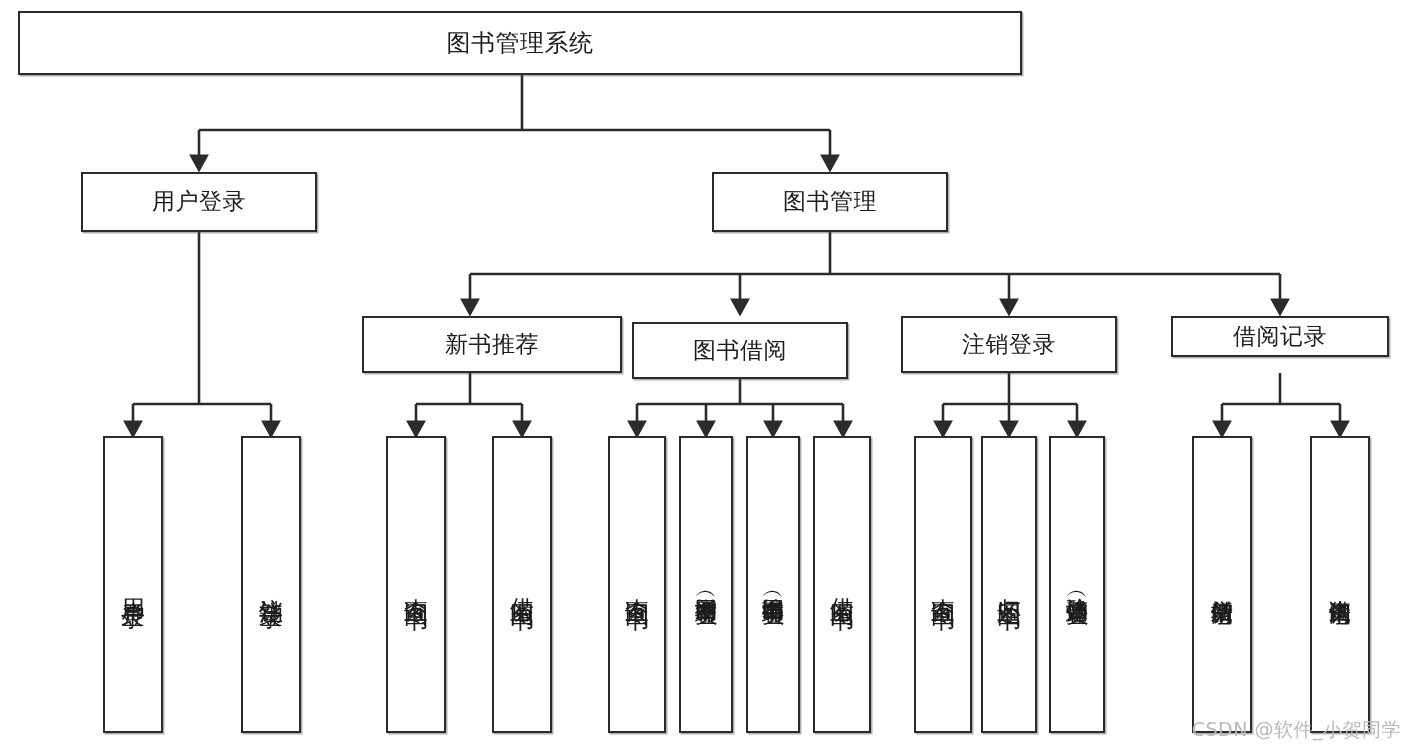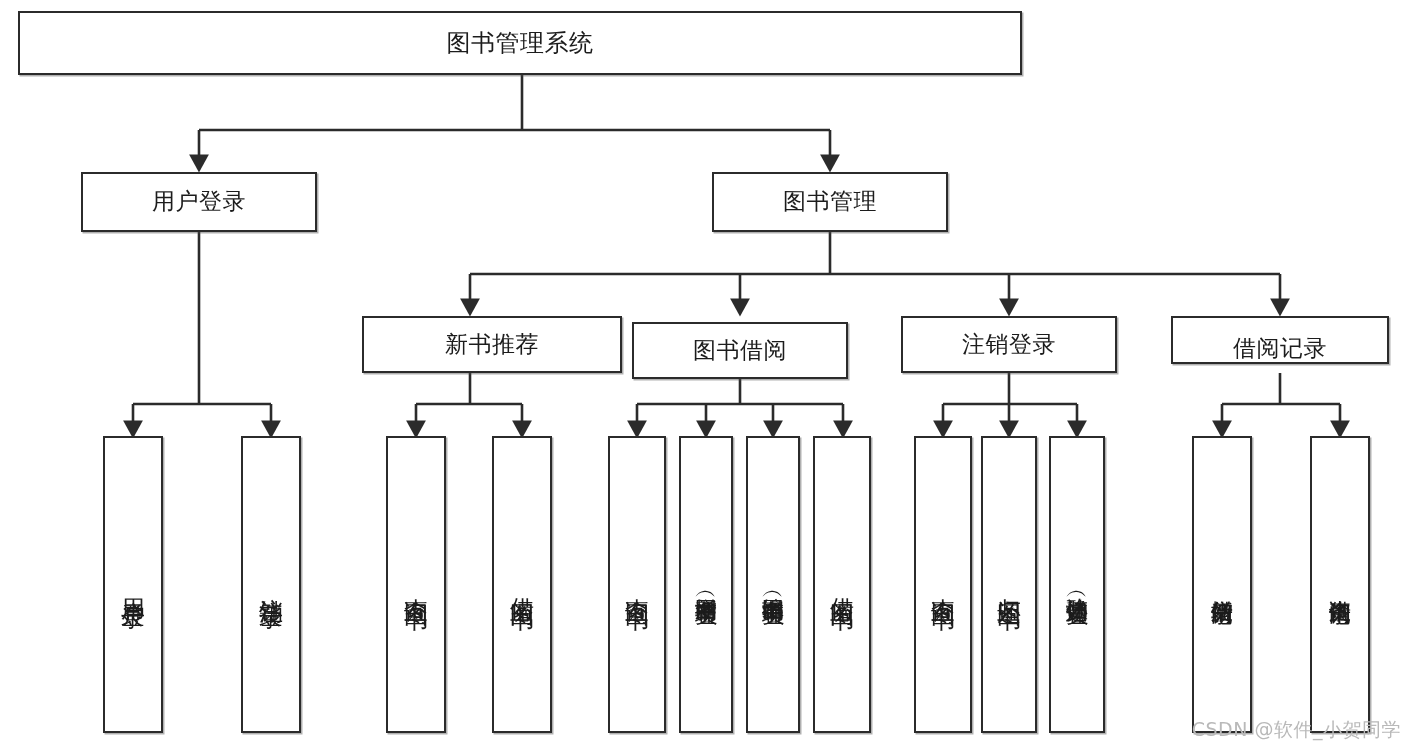--- a/index.html
+++ b/index.html
@@ -150,21 +150,21 @@
   </div>
 
   <div class="node horiz" style="left:632px; top:322px; width:216px; height:57px;">
     <span class="label">图书借阅</span>
   </div>
 
   <div class="node horiz" style="left:901px; top:316px; width:216px; height:57px;">
     <span class="label">注销登录</span>
   </div>
 
-  <div class="node horiz" style="left:1171px; top:316px; width:218px; height:48px;align-items:flex-end;">
+  <div class="node horiz" style="left:1171px; top:316px; width:218px; height:41px;">
     <span class="label">借阅记录</span>
   </div>
 
   <div class="node vert" style="left:103px; top:436px; width:60px; height:297px;">
     <span class="label">用户登录</span>
   </div>
 
   <div class="node vert" style="left:241px; top:436px; width:60px; height:297px;">
     <span class="label">注销登录</span>
   </div>

